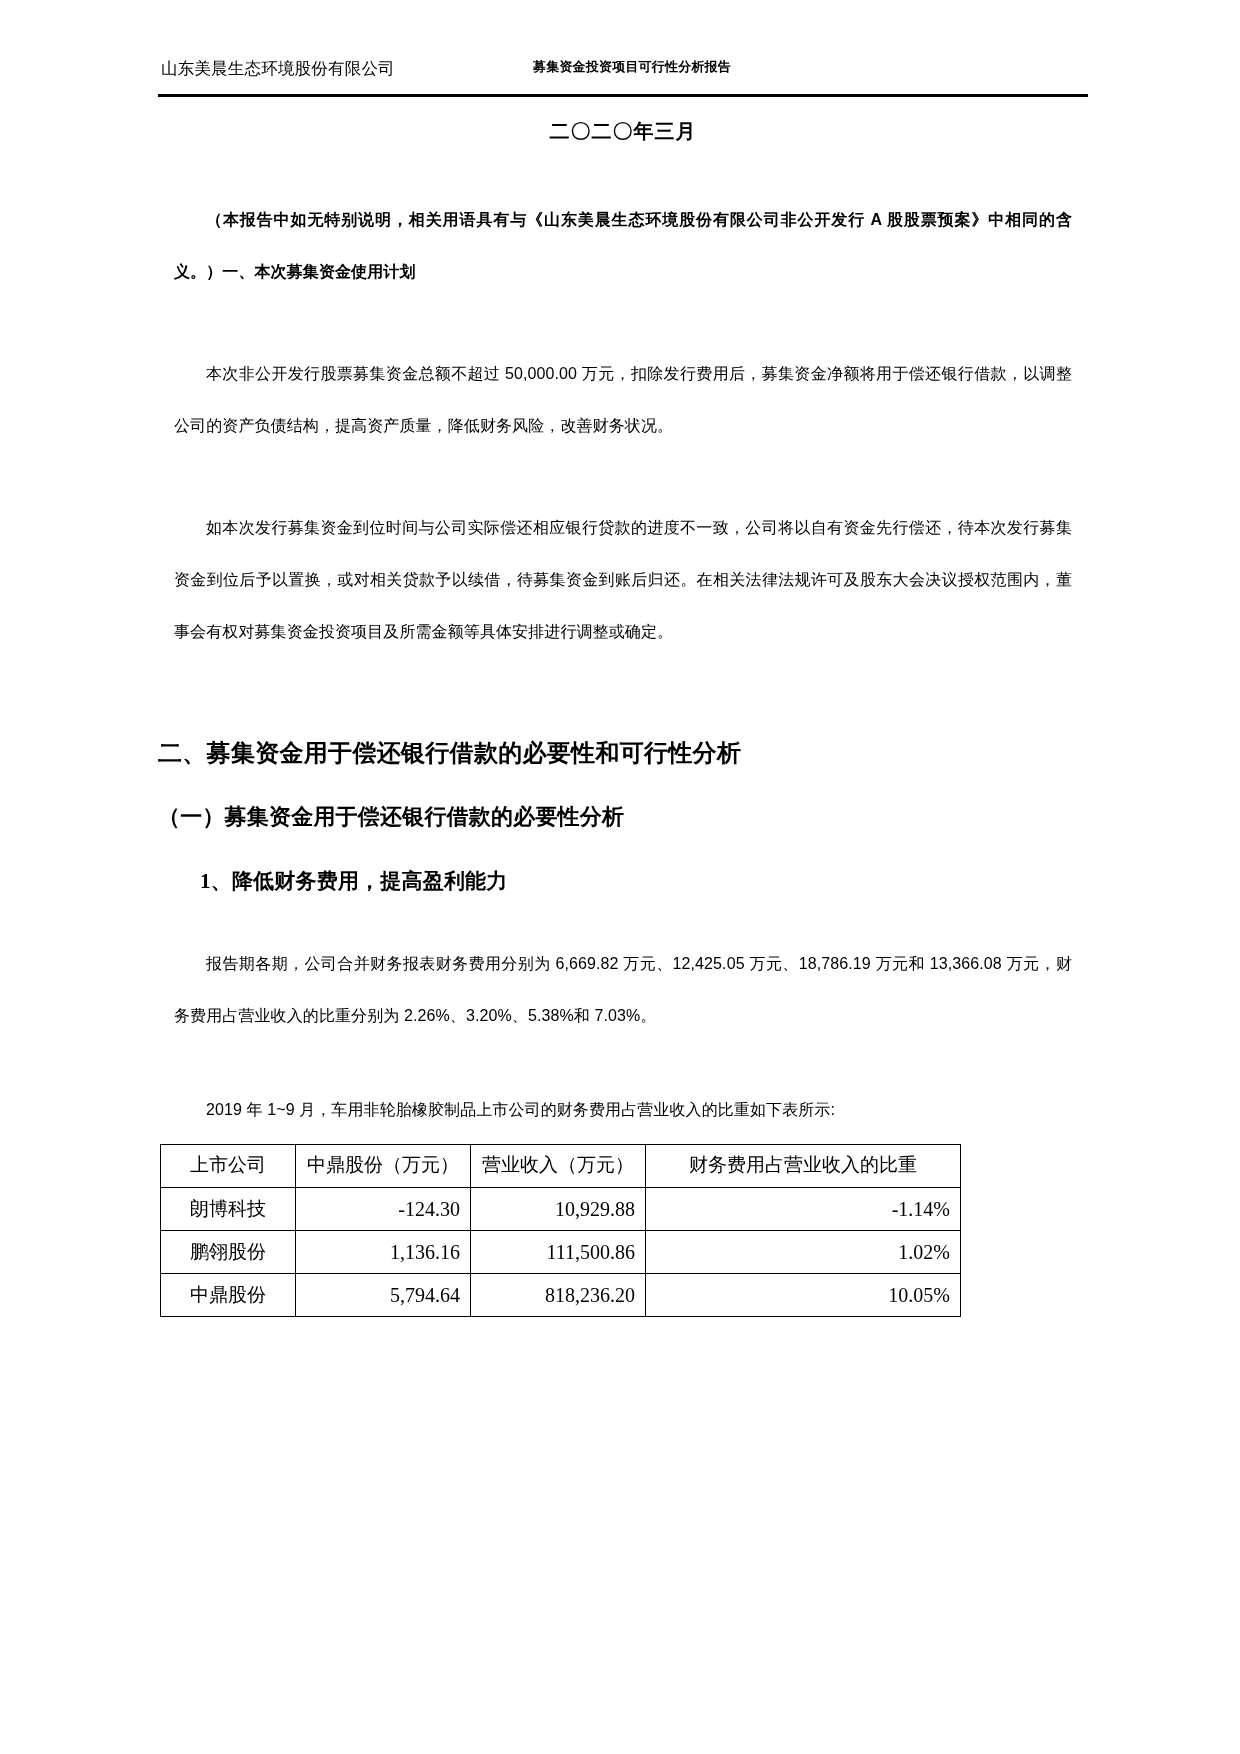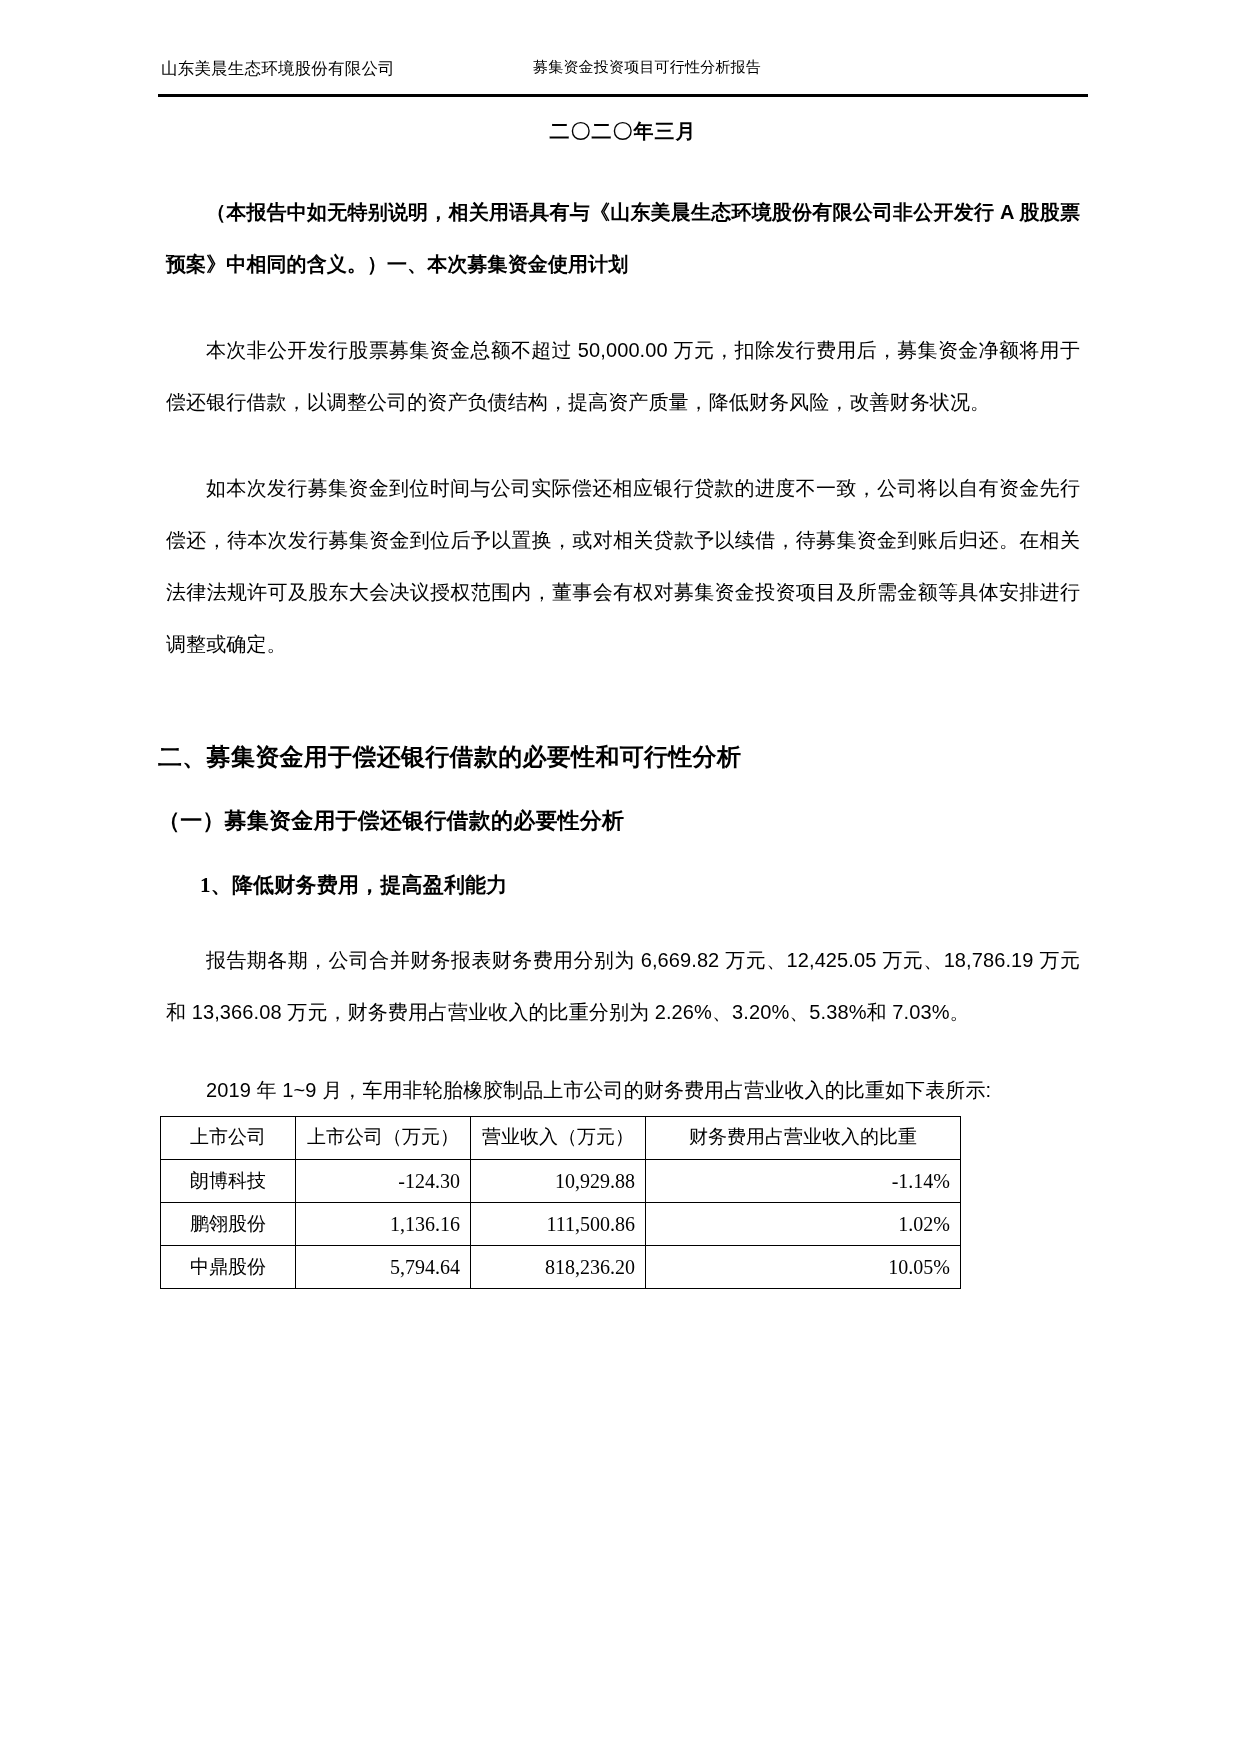--- a/index.html
+++ b/index.html
@@ -38,23 +38,24 @@
     left: 3px;
     top: 58px;
     font-size: 16.5px;
     letter-spacing: 0.2px;
     white-space: nowrap;
   }
   .page-header .hdr-right {
     position: absolute;
     left: 375px;
     top: 58px;
-    font-size: 15px;
+    font-size: 13px;
     letter-spacing: 0.2px;
     white-space: nowrap;
+    font-weight: bold;
   }
   .header-rule {
     position: absolute;
     left: 0px;
     top: 94px;
     width: 930px;
     height: 0;
     border-top: 3px solid #000;
   }
 
@@ -63,22 +64,22 @@
     margin-top: 14px;
     text-align: center;
     font-size: 20px;
     font-weight: bold;
     letter-spacing: 1px;
     line-height: 1.3;
   }
 
   
   p.para {
-    margin: 8px;
-    font-size: 20px;
+    margin: 16px;
+    font-size: 16px;
     line-height: 52px;
     text-align: justify;
     text-justify: inter-ideograph;
     letter-spacing: 0.1px;
   }
   p.indent {
     text-indent: 2em;
   }
   .bold-head {
     font-weight: bold;
@@ -201,21 +202,21 @@
     <table class="data-table">
       <colgroup>
         <col class="c0">
           <col class="c1">
           <col class="c2">
           <col class="c3">
       </colgroup>
       <thead>
         <tr>
           <th>上市公司</th>
-          <th>上市公司（万元）</th>
+          <th>中鼎股份（万元）</th>
           <th>营业收入（万元）</th>
           <th>财务费用占营业收入的比重</th>
         </tr>
       </thead>
       <tbody>
         <tr>
           <td class="company">朗博科技</td>
           <td class="numeric">-124.30</td>
           <td class="numeric">10,929.88</td>
           <td class="numeric">-1.14%</td>

